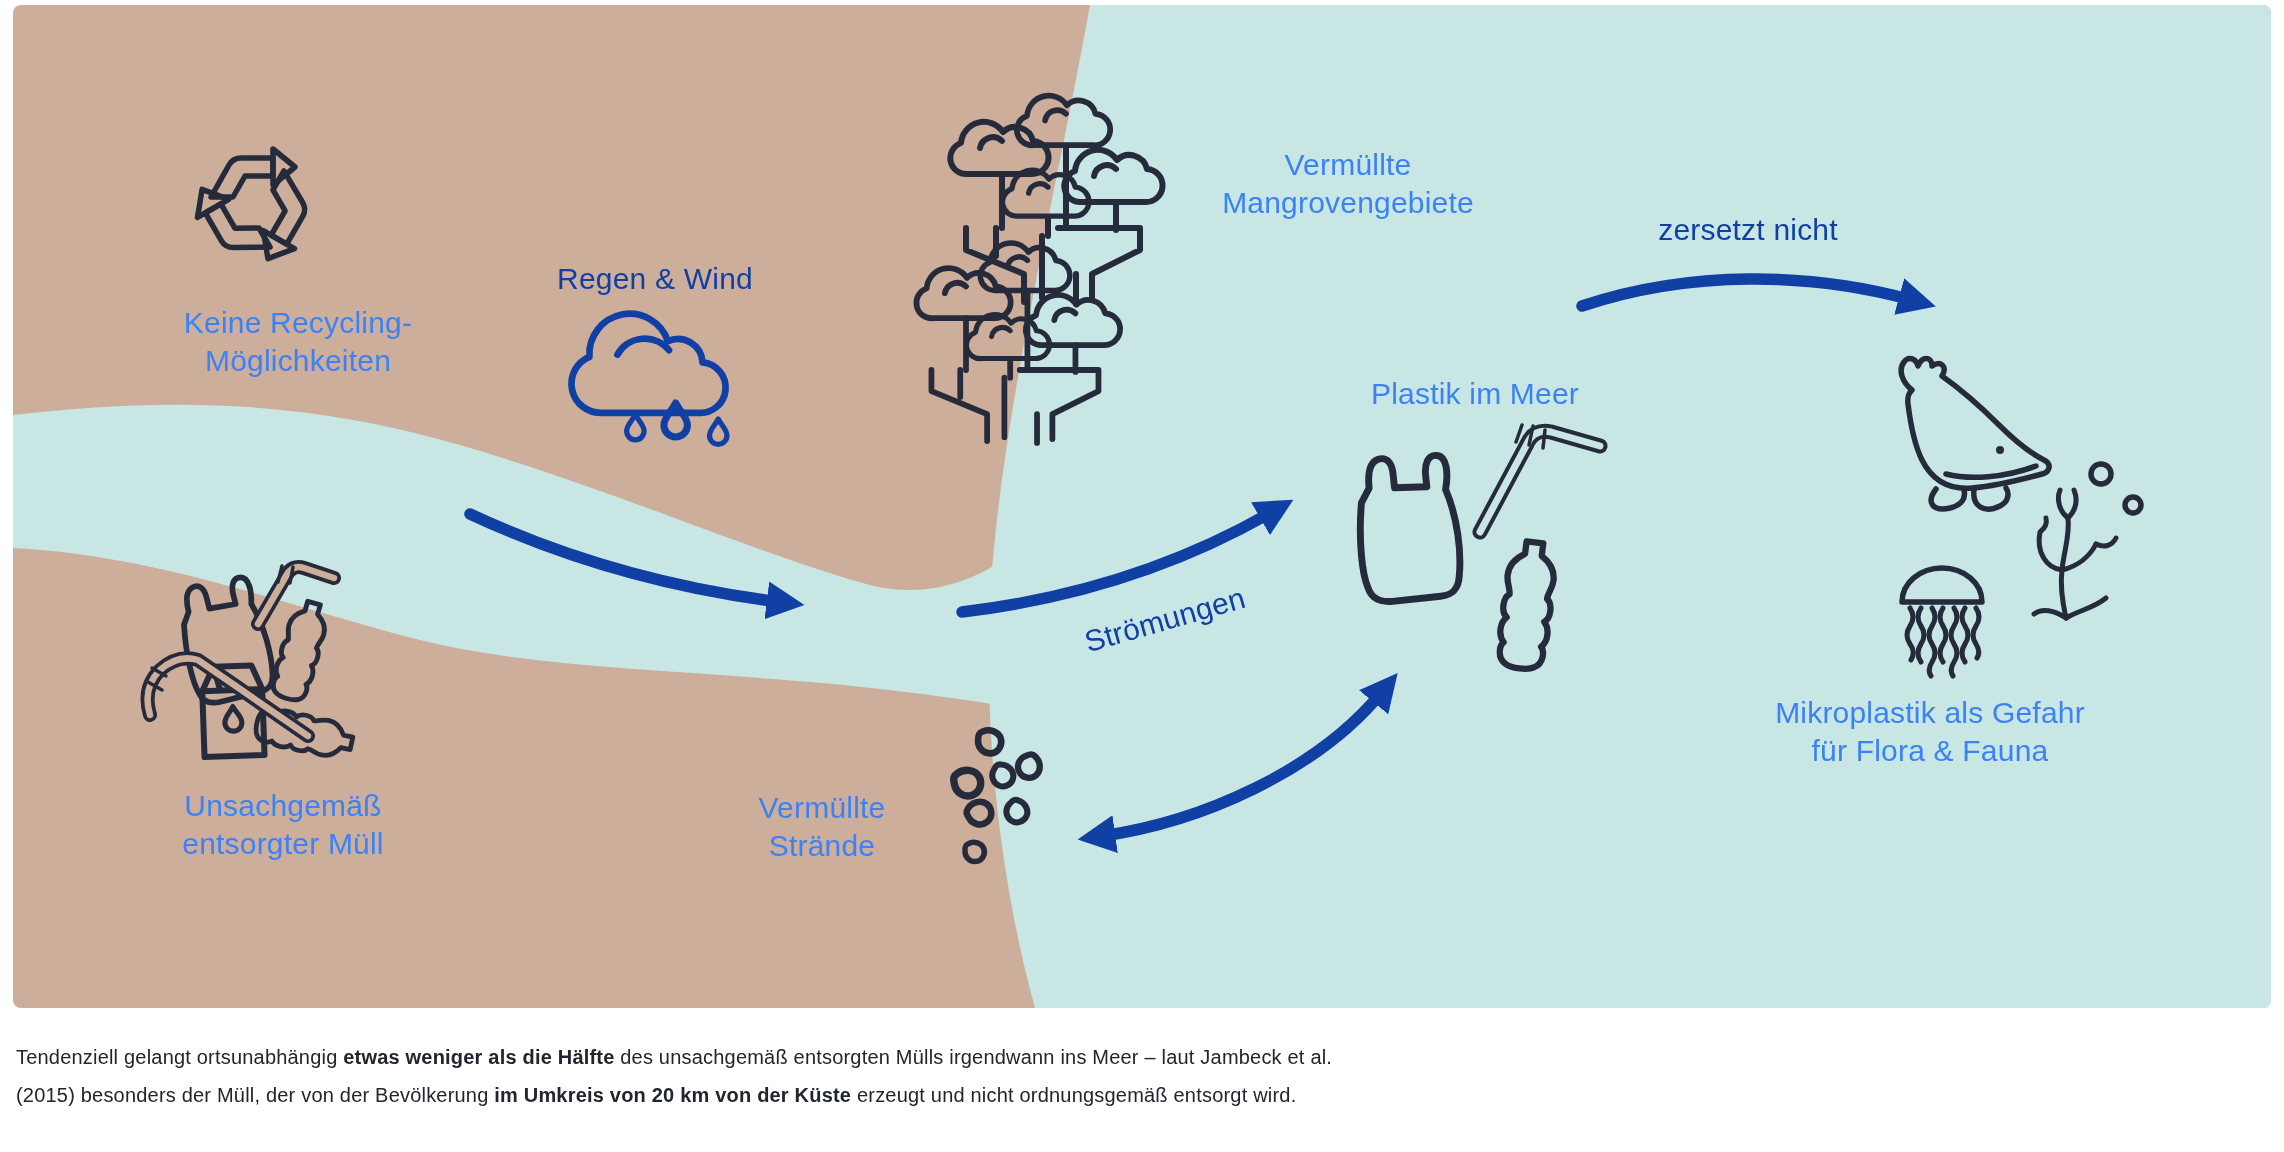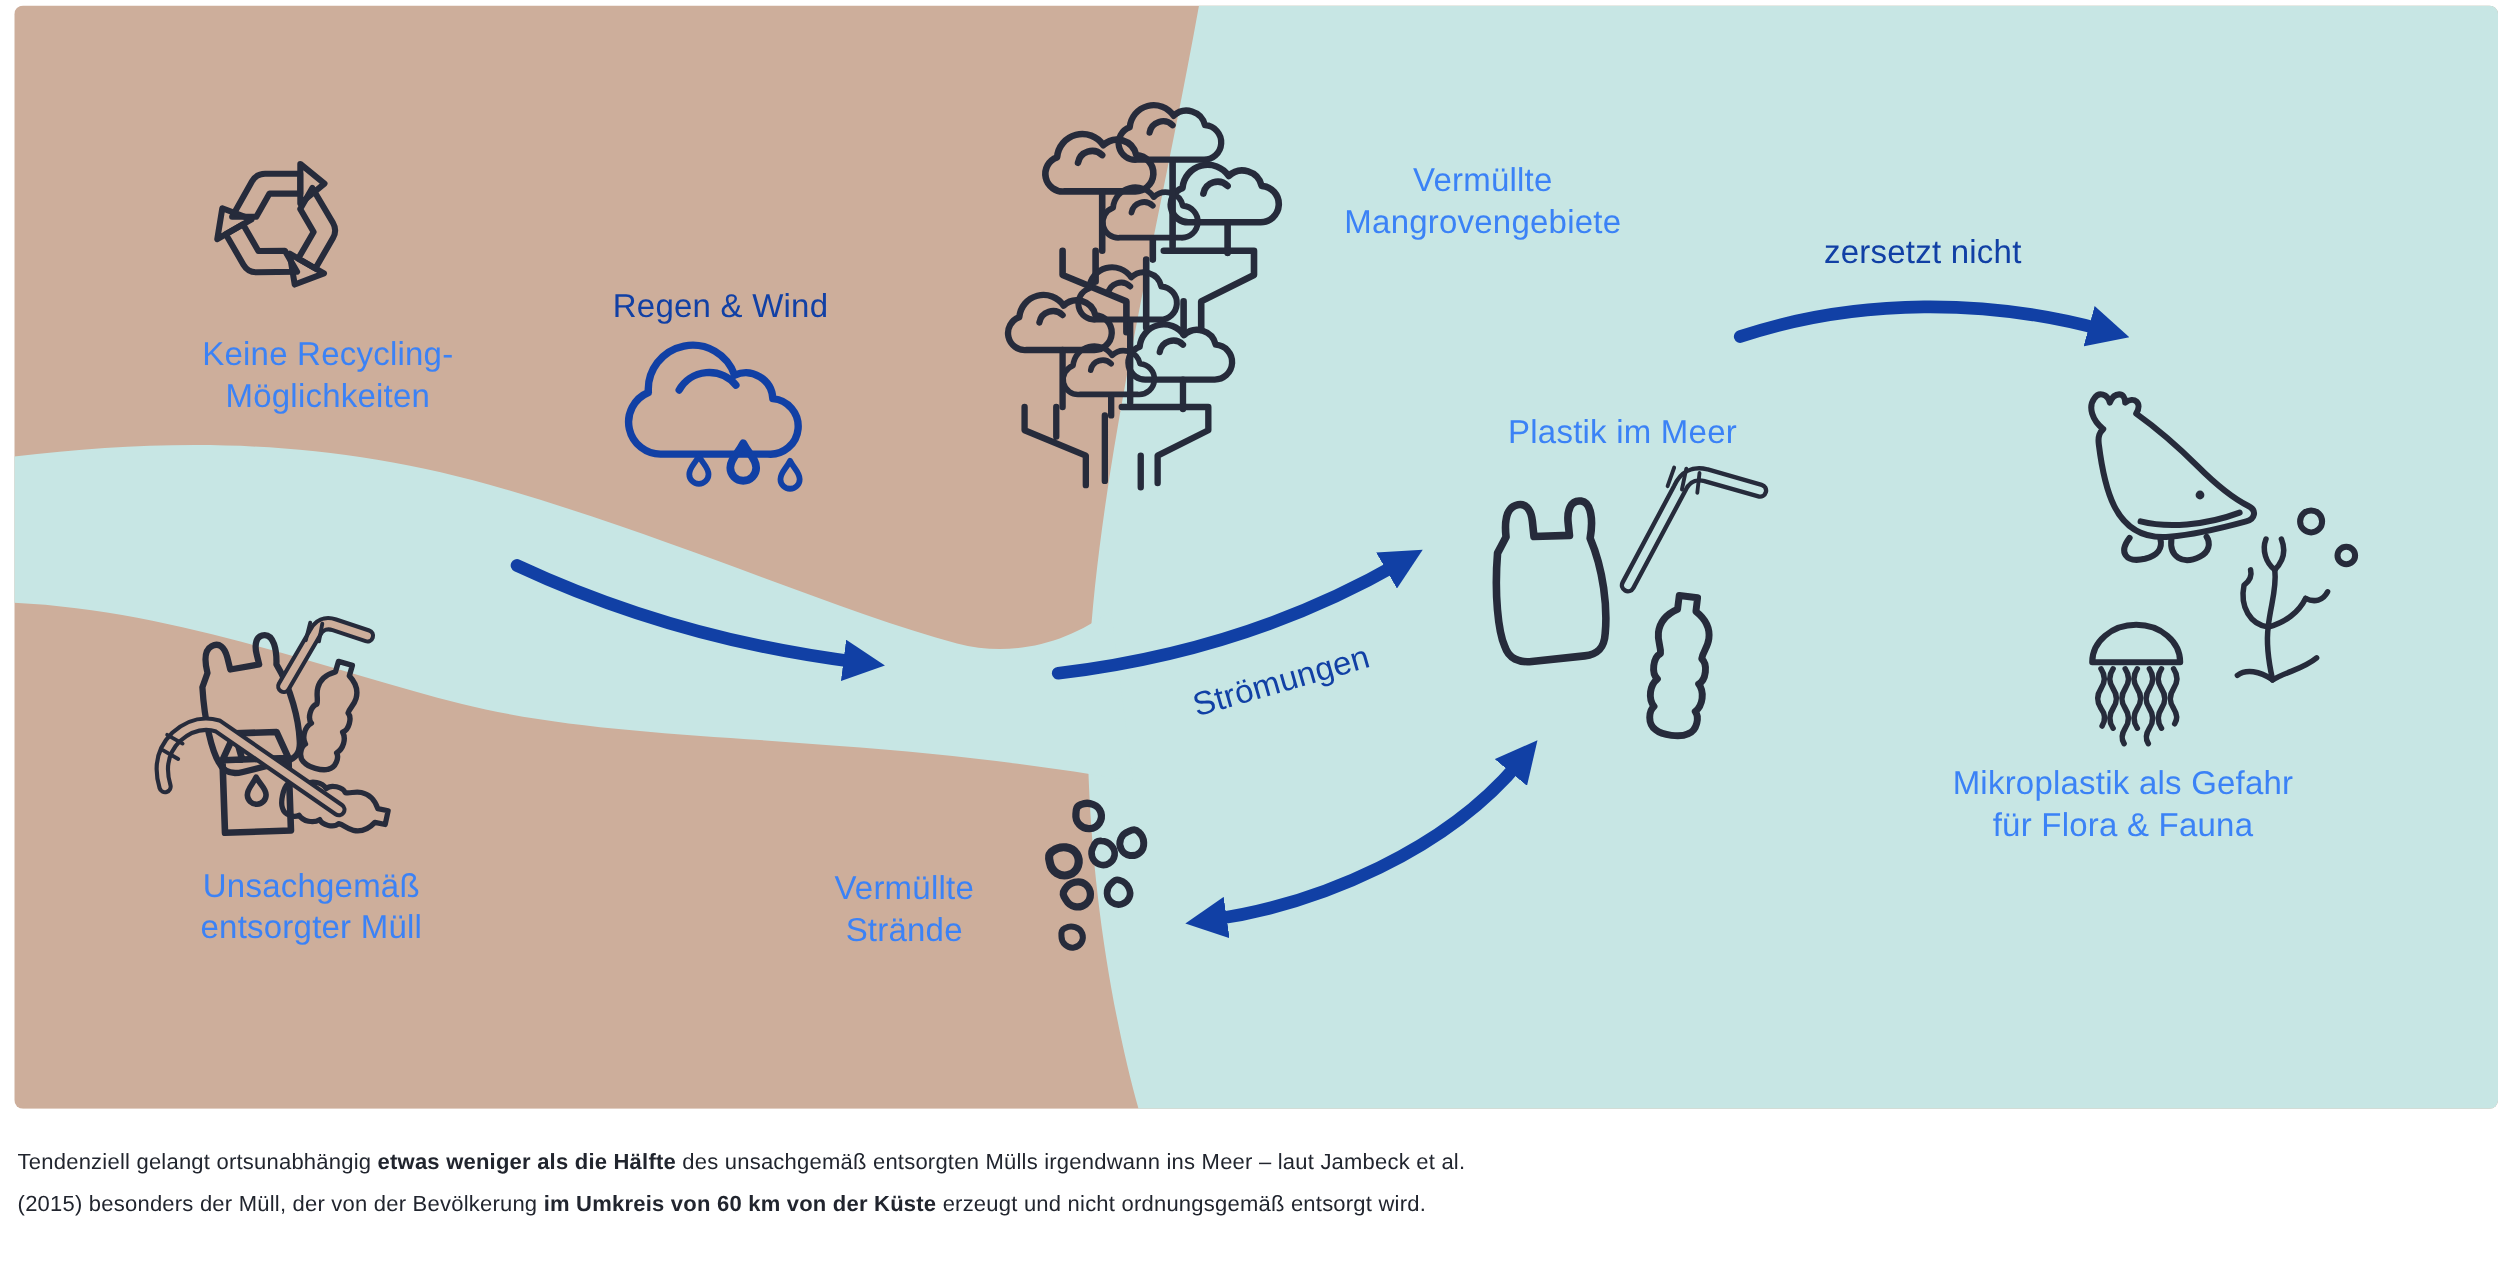--- a/index.html
+++ b/index.html
@@ -183,13 +183,13 @@
 <div class="lbl" style="left:1475px; top:343px;margin-top:32px;">Plastik im Meer</div>
 <div class="lbl blue rot" style="left:1165px; top:601px;">Strömungen</div>
 <div class="lbl" style="left:822px; top:789px;">Vermüllte
 Strände</div>
 <div class="lbl" style="left:283px; top:787px;">Unsachgemäß
 entsorgter Müll</div>
 <div class="lbl" style="left:1930px; top:694px;">Mikroplastik als Gefahr
 für Flora &amp; Fauna</div>
 
 <p class="caption"><span>Tendenziell gelangt ortsunabhängig </span><strong>etwas weniger als die Hälfte</strong><span> des unsachgemäß entsorgten Mülls irgendwann ins Meer – laut Jambeck et al.
-(2015) besonders der Müll, der von der Bevölkerung </span><strong>im Umkreis von 60 km von der Küste</strong><span> erzeugt und nicht ordnungsgemäß entsorgt wird.</span></p>
+(2015) besonders der Müll, der von der Bevölkerung </span><strong>im Umkreis von 20 km von der Küste</strong><span> erzeugt und nicht ordnungsgemäß entsorgt wird.</span></p>
 
 </body></html>

